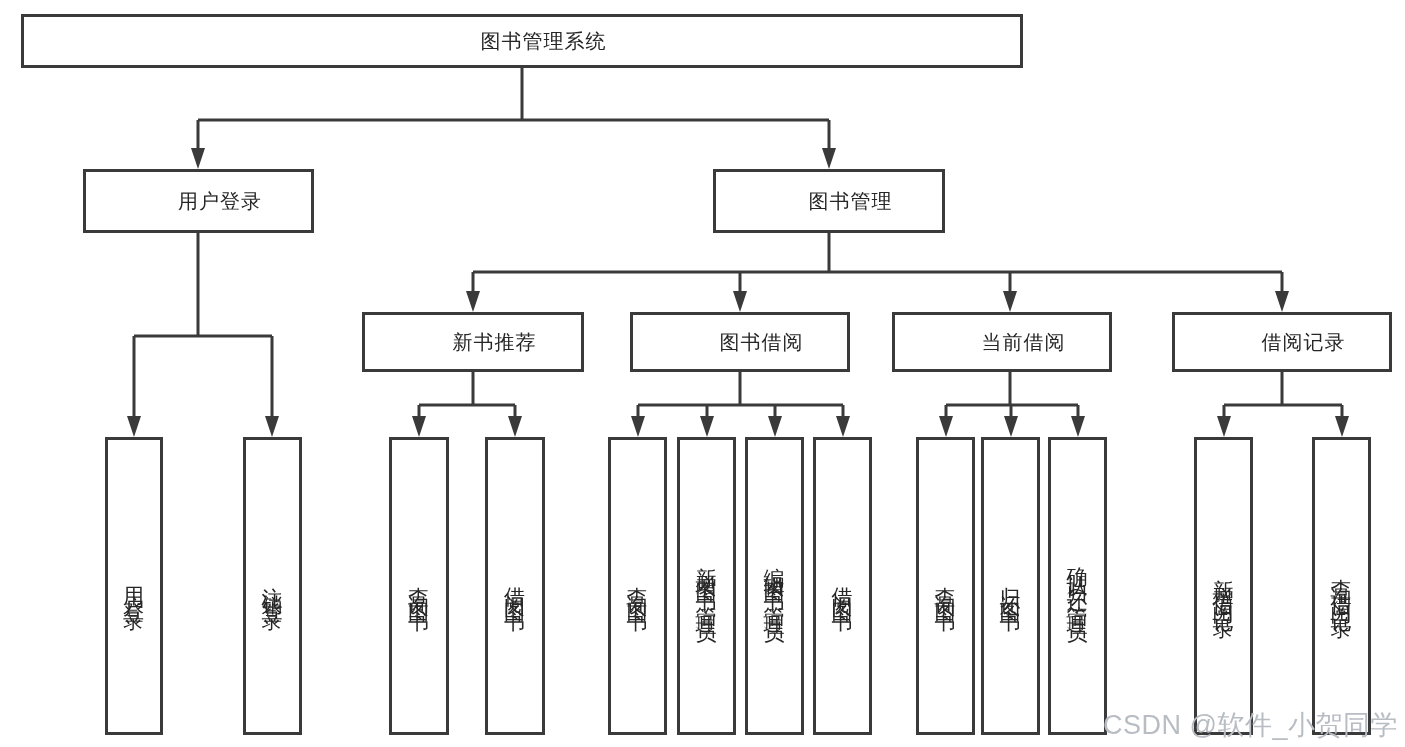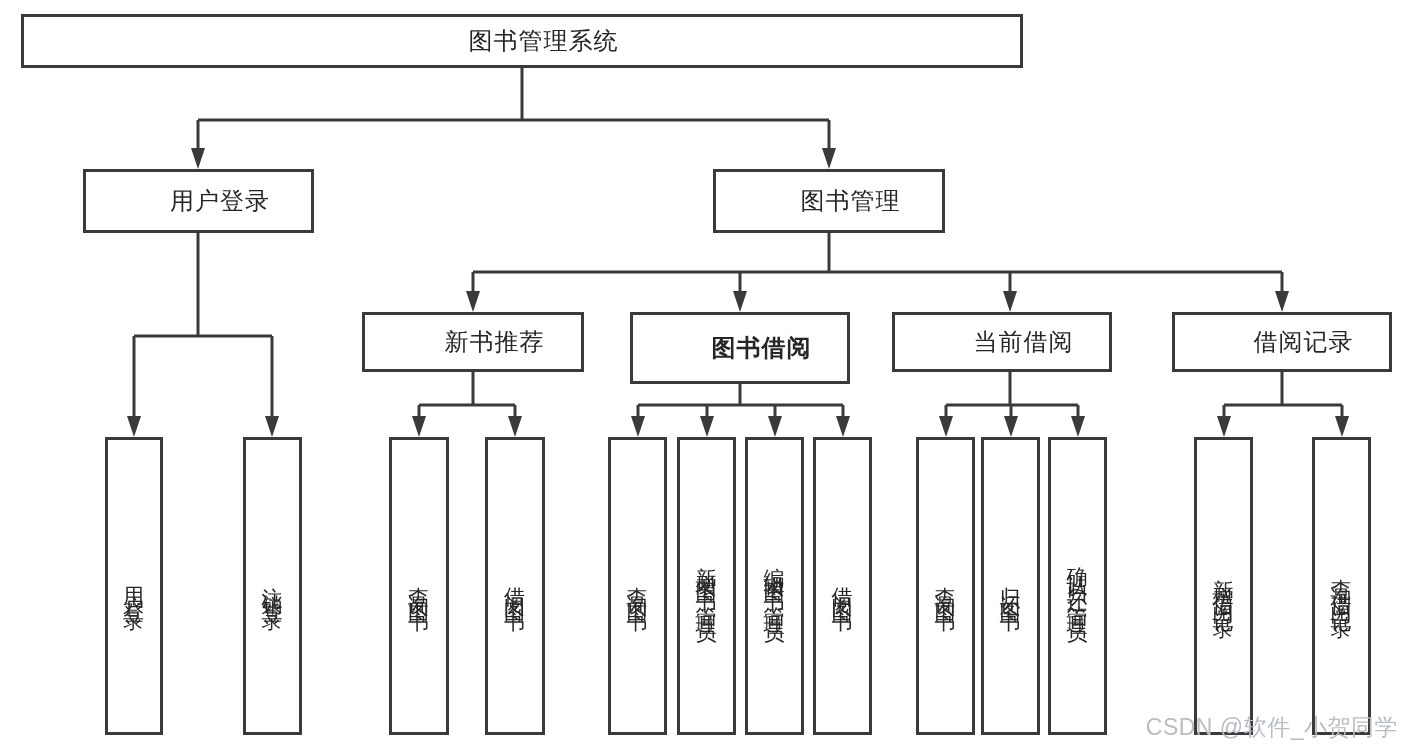--- a/index.html
+++ b/index.html
@@ -19,33 +19,33 @@
   }
   .connectors{position:absolute;left:0;top:0;z-index:0;}
   .node{
     position:absolute;
     box-sizing:border-box;
     border:3px solid var(--line);
     background:var(--bg);
     display:flex;align-items:center;justify-content:center;
     z-index:1;
   }
-  .h-node{font-size:24px;letter-spacing:1px;padding-left:43px;}
+  .h-node{font-size:20px;letter-spacing:1px;padding-left:43px;}
   .v-node{
     font-size:21px;
     writing-mode:vertical-rl;
     letter-spacing:8px;
     line-height:1;
     text-align:center;
   }
   .watermark{
     position:absolute;
     right:7px;bottom:4px;
     z-index:2;
-    font-size:23px;
+    font-size:27px;
     color:var(--wm);
     letter-spacing:0.5px;
     white-space:nowrap;
   }
 </style>
 </head>
 <body>
 
 <div class="diagram">
 
@@ -96,21 +96,21 @@
   <div class="node h-node" style="left:83px;top:169px;width:231px;height:64px;">
     <span>用户登录</span>
   </div>
   <div class="node h-node" style="left:362px;top:312px;width:222px;height:60px;">
     <span>新书推荐</span>
   </div>
 
   <div class="node h-node" style="left:713px;top:169px;width:232px;height:64px;">
     <span>图书管理</span>
   </div>
-  <div class="node h-node" style="left:630px;top:312px;width:220px;height:72px;font-weight:bold;">
+  <div class="node h-node" style="left:630px;top:312px;width:220px;height:60px;">
     <span>图书借阅</span>
   </div>
   <div class="node h-node" style="left:892px;top:312px;width:220px;height:60px;">
     <span>当前借阅</span>
   </div>
   <div class="node h-node" style="left:1172px;top:312px;width:220px;height:60px;">
     <span>借阅记录</span>
   </div>
 
   <div class="node v-node" style="left:105px;top:437px;width:58px;height:298px;">

